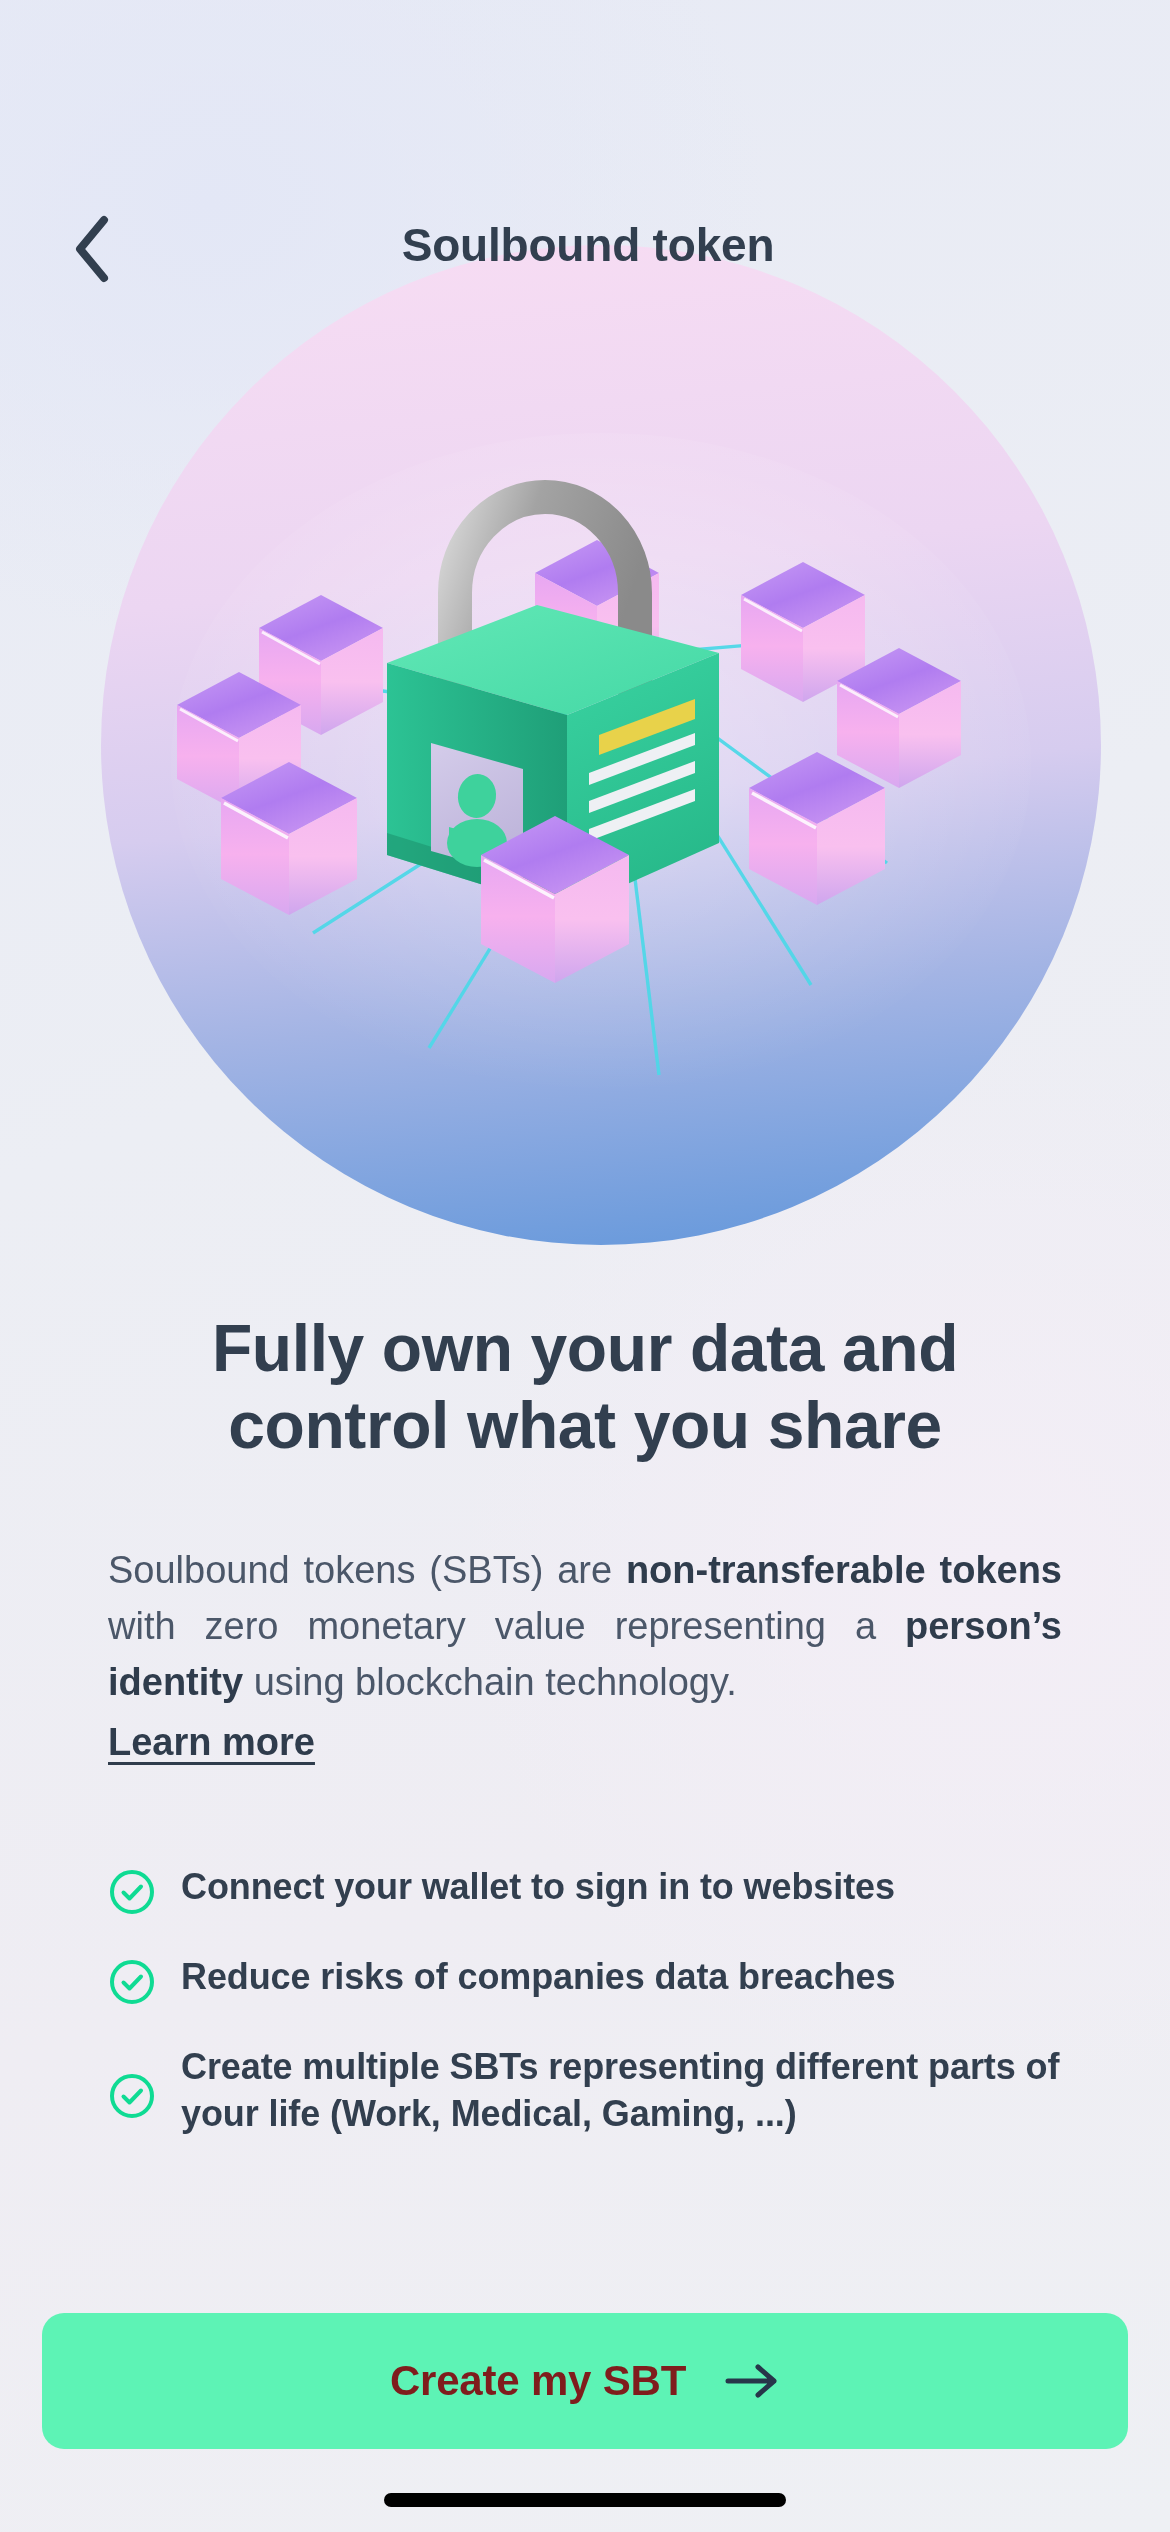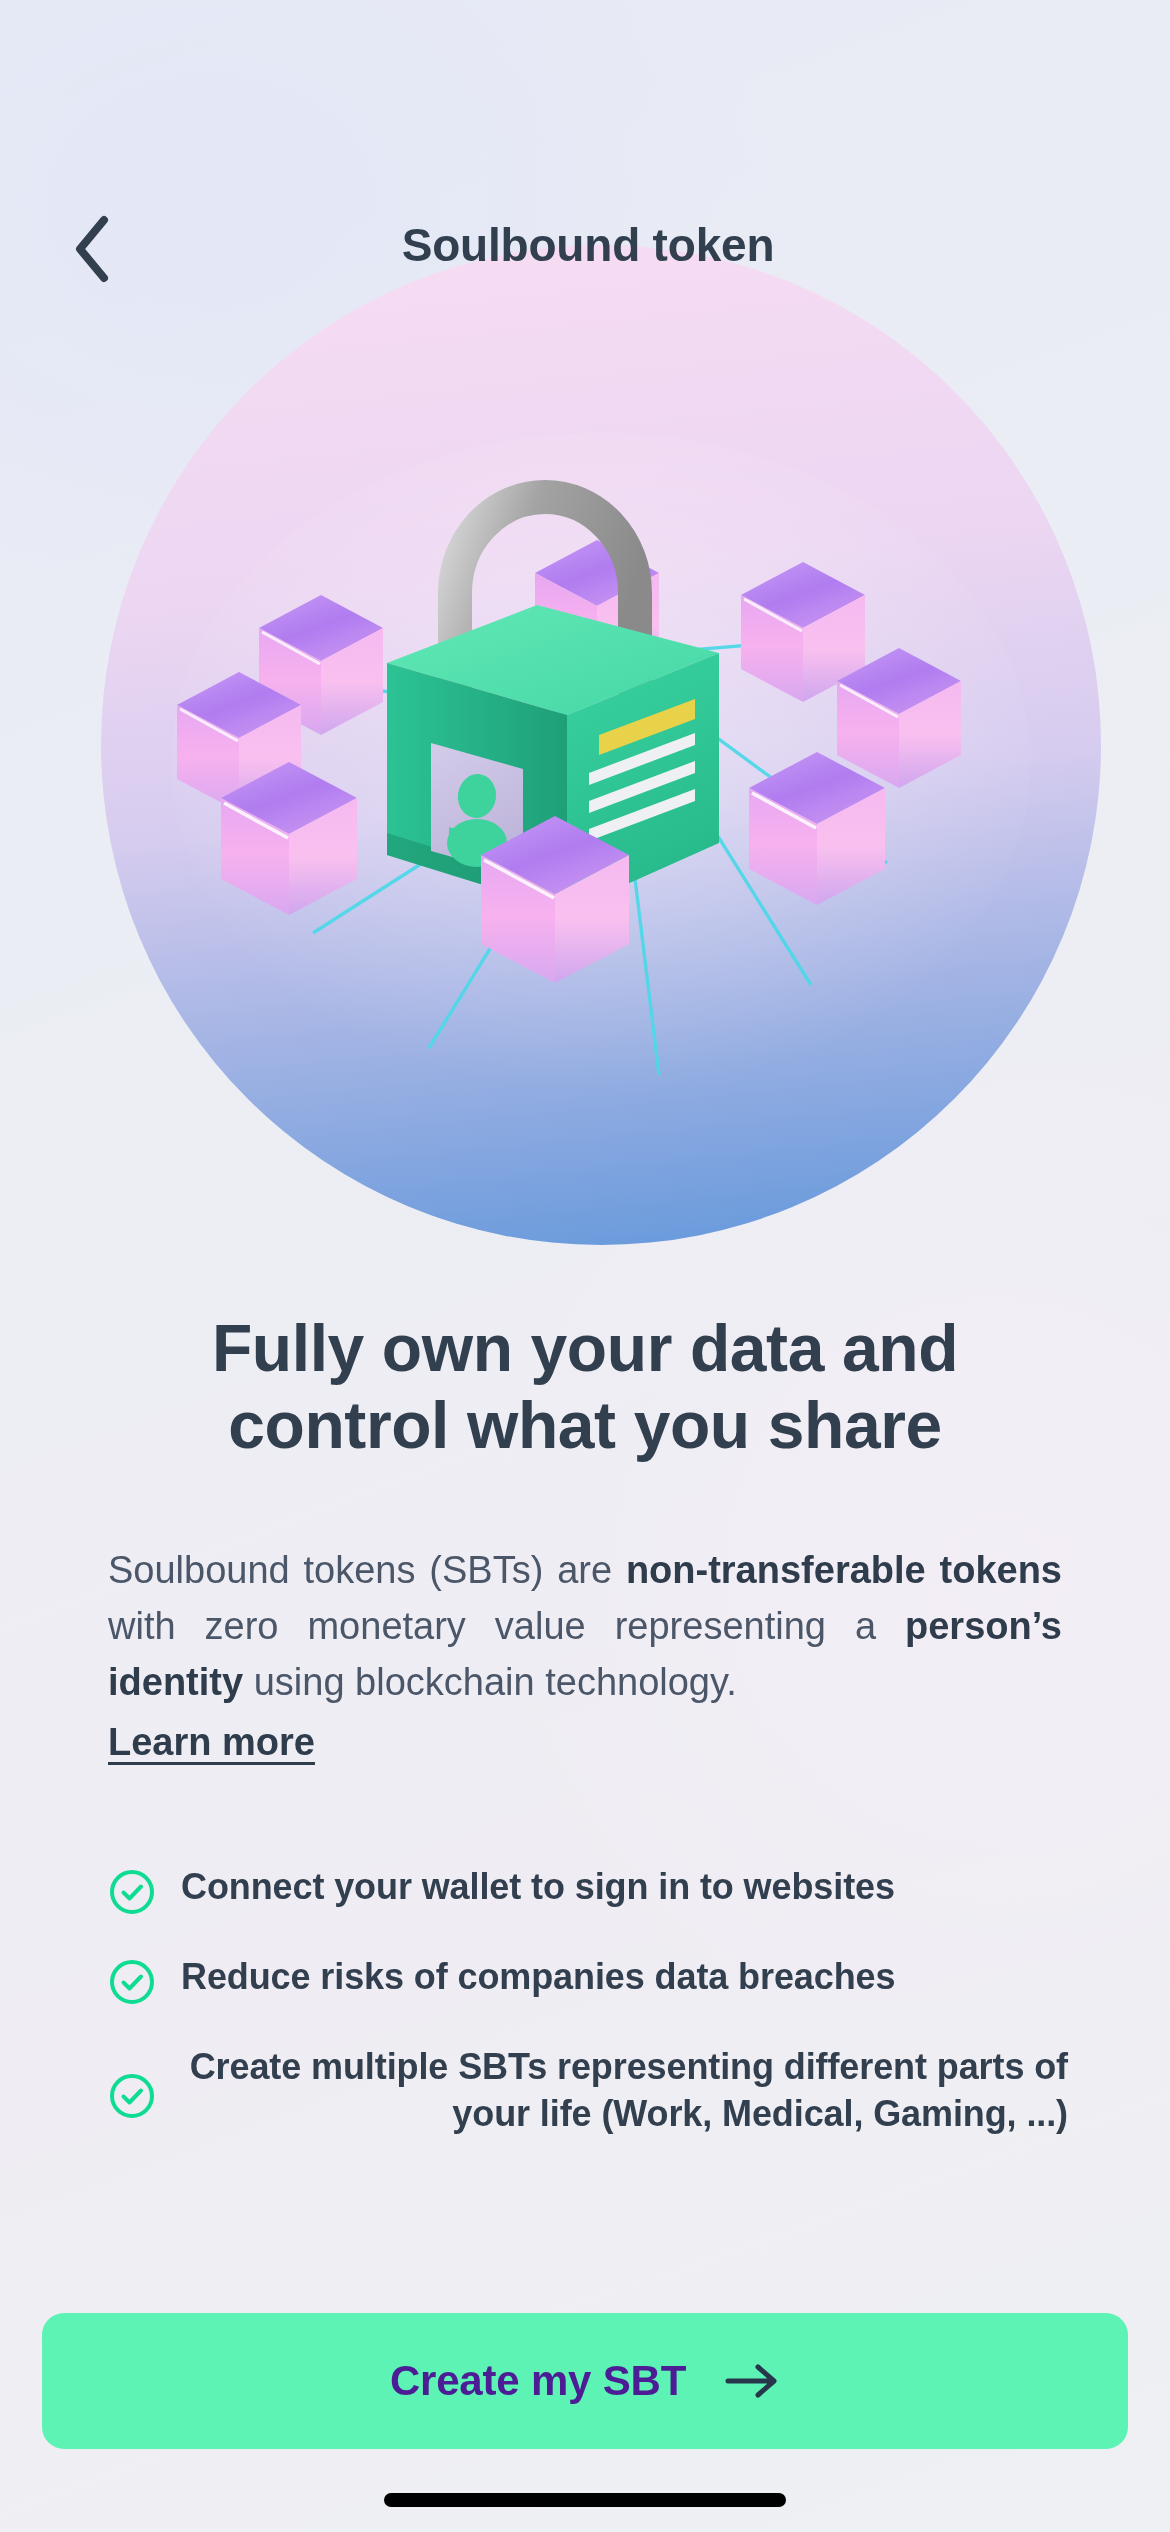--- a/index.html
+++ b/index.html
@@ -116,39 +116,39 @@
   
   .features {
     position:absolute; left:108px; top:1840px; width:960px;
     z-index:10;
   }
   .feature-row {
     display:flex; align-items:flex-start; gap:25px;
     margin-bottom:38px;
     margin-top:24px;
   }
-  .feature-row:last-child { margin-bottom:0;text-align:right; }
+  .feature-row:last-child { margin-bottom:0; }
   .check-icon { flex:0 0 auto; width:48px; height:48px; margin-top:4px; }
   .check-icon svg { display:block; }
   .feature-text {
     font-size:36px; font-weight:700; line-height:1.3;
     color:#323f4f; letter-spacing:-0.1px;
   }
 
   
   .cta {
     position:absolute; left:42px; top:2313px;
     width:1086px; height:136px;
     background:#5df3b5; border:none; border-radius:22px;
     display:flex; align-items:center; justify-content:center; gap:38px;
     cursor:pointer;
     font-family:"Liberation Sans", sans-serif;
     z-index:12;
   }
-  .cta-label { font-size:42px; font-weight:700; color:#4c1d95; letter-spacing:-0.2px; }
+  .cta-label { font-size:42px; font-weight:700; color:#7f1d1d; letter-spacing:-0.2px; }
   .cta-arrow svg { display:block; }
 
   
   .home-indicator {
     position:absolute; left:50%; transform:translateX(-50%);
     bottom:25px; width:402px; height:14px;
     border-radius:10px; background:#000;
     z-index:20;
   }
 </style>

